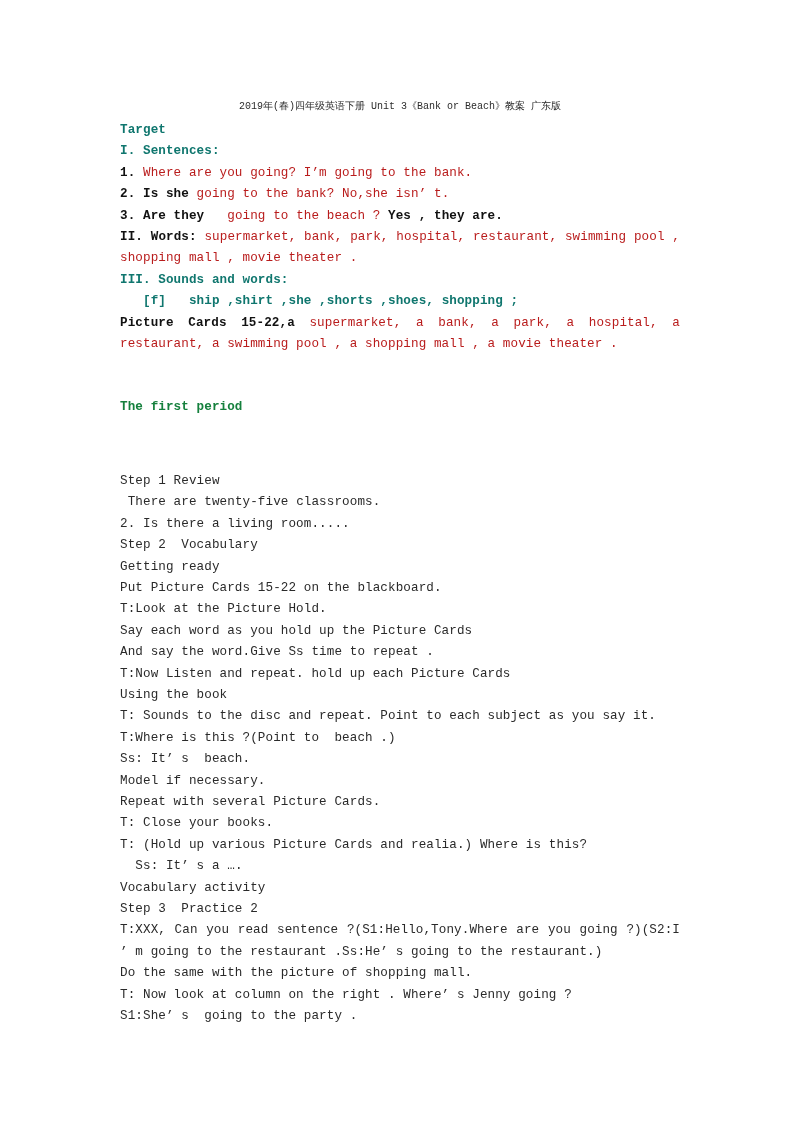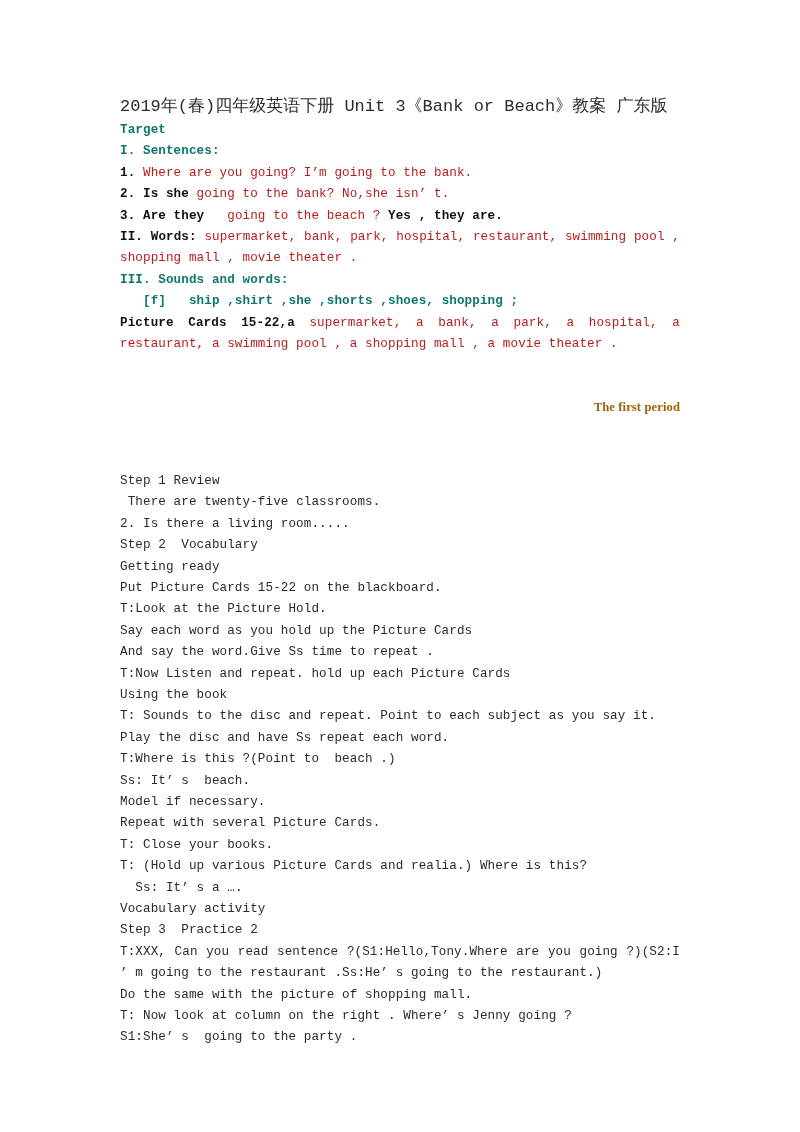--- a/index.html
+++ b/index.html
@@ -22,22 +22,23 @@
     box-sizing: border-box;
   }
   .content {
     position: absolute;
     left: 120px;
     top: 96px;
     width: 560px;
   }
   .doc-title {
     font-family: "Liberation Mono", "DejaVu Sans Mono", monospace;
-    font-size: 17px;
+    font-size: 10px;
     line-height: 21px;
+    text-align: center;
     color: #2b2b2b;
     margin: 0 0 3px 0;
     white-space: nowrap;
   }
   .line {
     font-family: "Liberation Mono", "DejaVu Sans Mono", monospace;
     font-size: 12.6px;
     line-height: 21.4px;
     color: #2a2a2a;
     margin: 0;
@@ -47,24 +48,23 @@
   .line.bold {
     font-weight: bold;
     color: #0f766e;
   }
   .line.just {
     text-align: justify;
     text-align-last: left;
     white-space: normal;
   }
   .line.center {
-    text-align: right;
+    text-align: left;
     font-weight: bold;
-    color: #a16207;
-    font-family: Liberation Serif, serif;
+    color: #15803d;
   }
   .seg-b {
     font-weight: bold;
     color: #111111;
   }
   .seg-r {
     font-weight: normal;
     color: #b91c1c;
   }
   .spacer-md { height: 42px; }
@@ -107,21 +107,20 @@
     <p class="line">2. Is there a living room.....</p>
     <p class="line">Step 2  Vocabulary</p>
     <p class="line">Getting ready</p>
     <p class="line">Put Picture Cards 15-22 on the blackboard.</p>
     <p class="line">T:Look at the Picture Hold.</p>
     <p class="line">Say each word as you hold up the Picture Cards</p>
     <p class="line">And say the word.Give Ss time to repeat .</p>
     <p class="line">T:Now Listen and repeat. hold up each Picture Cards</p>
     <p class="line">Using the book</p>
     <p class="line">T: Sounds to the disc and repeat. Point to each subject as you say it.</p>
-    <p class="line">Play the disc and have Ss repeat each word.</p>
     <p class="line">T:Where is this ?(Point to  beach .)</p>
     <p class="line">Ss: It’ s  beach.</p>
     <p class="line">Model if necessary.</p>
     <p class="line">Repeat with several Picture Cards.</p>
     <p class="line">T: Close your books.</p>
     <p class="line">T: (Hold up various Picture Cards and realia.) Where is this?</p>
     <p class="line">  Ss: It’ s a ….</p>
     <p class="line">Vocabulary activity</p>
     <p class="line">Step 3  Practice 2</p>
 

